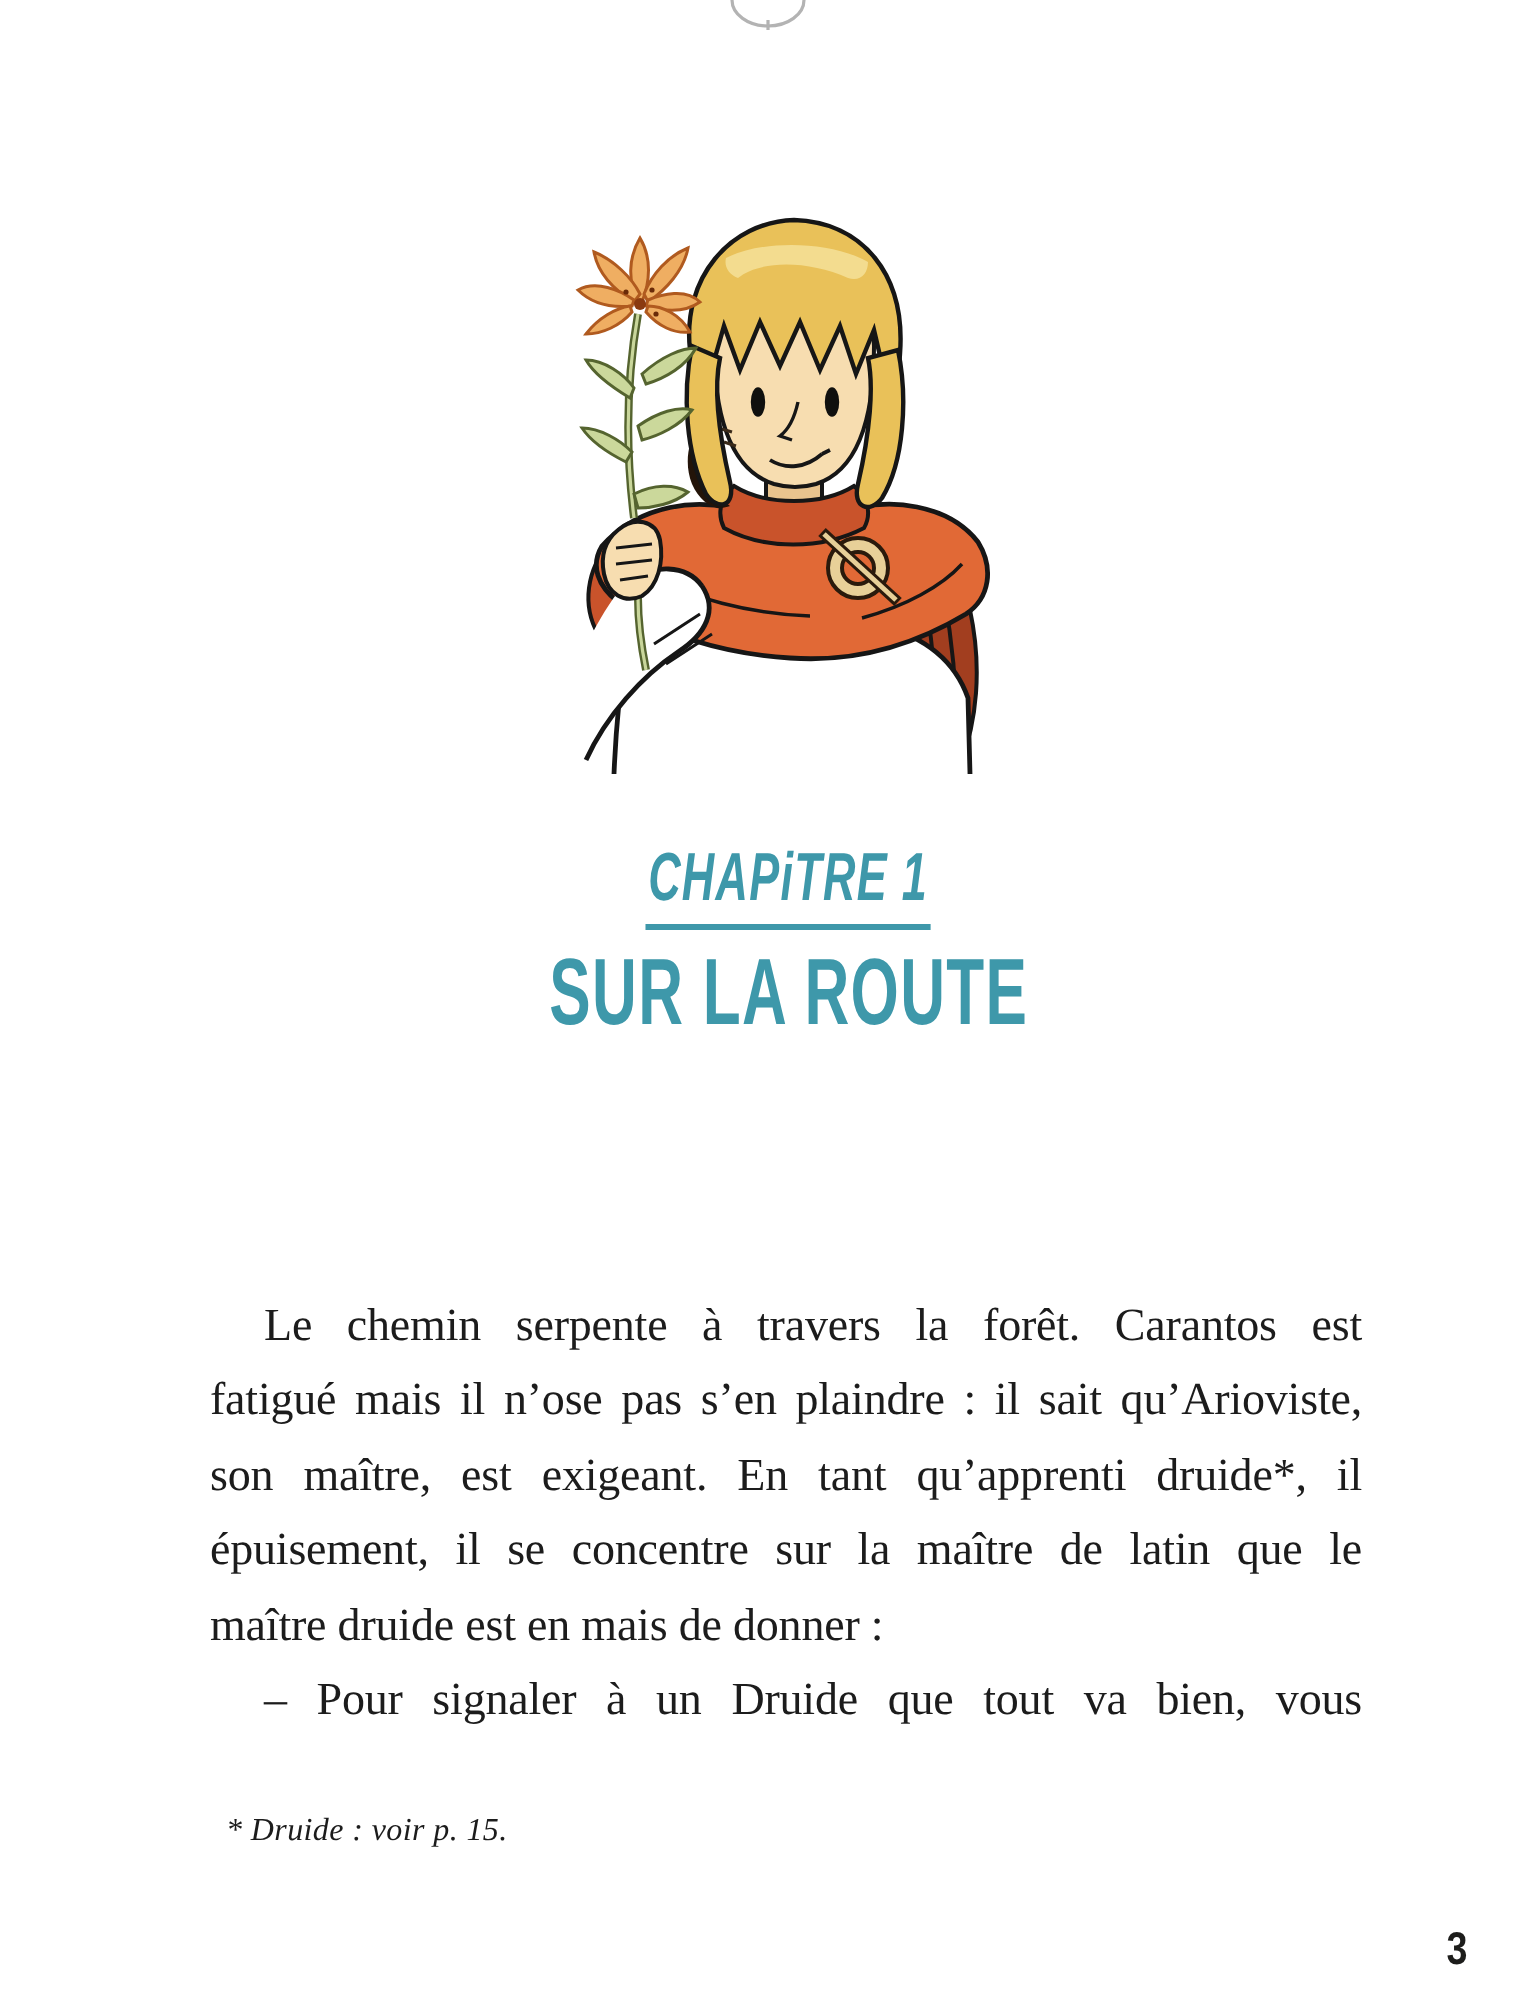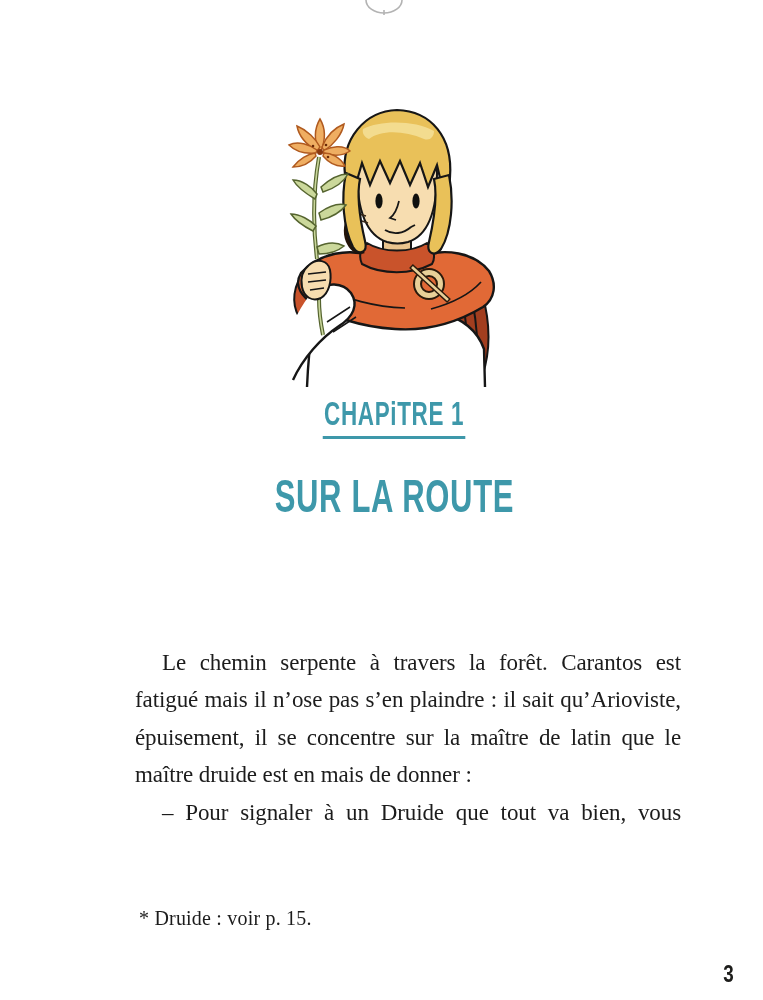--- a/index.html
+++ b/index.html
@@ -4,21 +4,21 @@
 <style>
   html,body{margin:0;padding:0;}
   body{
     width:763px;height:1000px;position:relative;background:#ffffff;
     font-family:"Liberation Serif", serif;color:var(--text,#1c1c1c);
     overflow:hidden;
   }
   .ornament{position:absolute;left:363px;top:0;width:42px;height:16px;}
   .illustration{position:absolute;left:283px;top:95px;width:230px;height:292px;}
   .heading-block{position:absolute;left:105px;width:578px;text-align:center;}
-  .chapter-label-row{top:396px;}
+  .chapter-label-row{top:422px;font-style:italic;}
   .chapter-label{
     display:inline-block;
     font-family:"Liberation Sans", sans-serif;font-weight:700;
     font-size:34px;line-height:1;color:var(--accent,#3E98AA);
     letter-spacing:1px;
     transform:scaleX(0.66);transform-origin:center;
     border-bottom:3px solid var(--accent,#3E98AA);
     padding:0 2px 6px 2px;
   }
   .chapter-title-row{top:472px;text-decoration:underline;}
@@ -30,27 +30,26 @@
     transform:scaleX(0.66);transform-origin:center;
   }
   .story{
     position:absolute;left:105px;top:644px;width:576px;
     font-size:23px;line-height:37.4px;letter-spacing:-0.1px;
   }
   .story .line{
     text-align:justify;text-align-last:justify;
     -moz-text-align-last:justify;
     white-space:normal;
-    margin-left:30px;
   }
   .story .line.indent{text-indent:27px;}
   .story .line.short{text-align-last:left;-moz-text-align-last:left;}
   .footnote{
-    position:absolute;left:139px;top:907px;
-    font-size:20px;letter-spacing:0.2px;
+    position:absolute;left:113px;top:907px;
+    font-size:16px;font-style:italic;letter-spacing:0.2px;
   }
   .page-number{
     position:absolute;right:29px;top:961px;
     font-family:"Liberation Sans", sans-serif;font-weight:700;
     font-size:23px;color:#1d1d1b;
     transform:scaleX(0.82);transform-origin:right center;
   }
 </style>
 </head>
 <body>
@@ -133,20 +132,21 @@
 <div class="heading-block chapter-label-row">
   <span class="chapter-label">CHAPiTRE 1</span>
 </div>
 <div class="heading-block chapter-title-row">
   <span class="chapter-title">SUR LA ROUTE</span>
 </div>
 
 <div class="story">
   <div class="line indent">Le chemin serpente à travers la forêt. Carantos est</div>
   <div class="line">fatigué mais il n’ose pas s’en plaindre : il sait qu’Arioviste,</div>
+  <div class="line">son maître, est exigeant. En tant qu’apprenti druide*, il</div>
   <div class="line">épuisement, il se concentre sur la maître de latin que le</div>
   <div class="line short">maître druide est en mais de donner :</div>
   <div class="line indent">– Pour signaler à un Druide que tout va bien, vous</div>
 </div>
 
 <div class="footnote">* Druide : voir p. 15.</div>
 
 <div class="page-number">3</div>
 
 </body></html>

